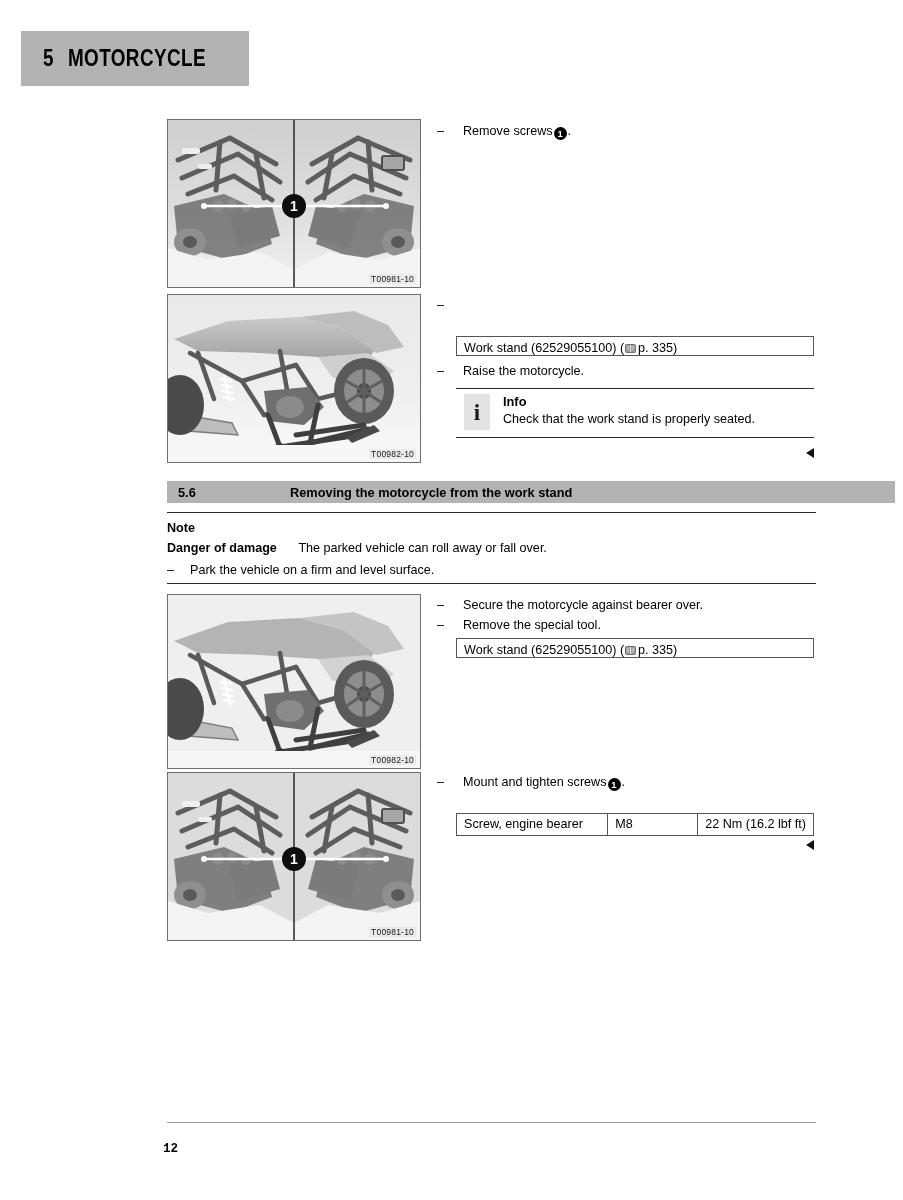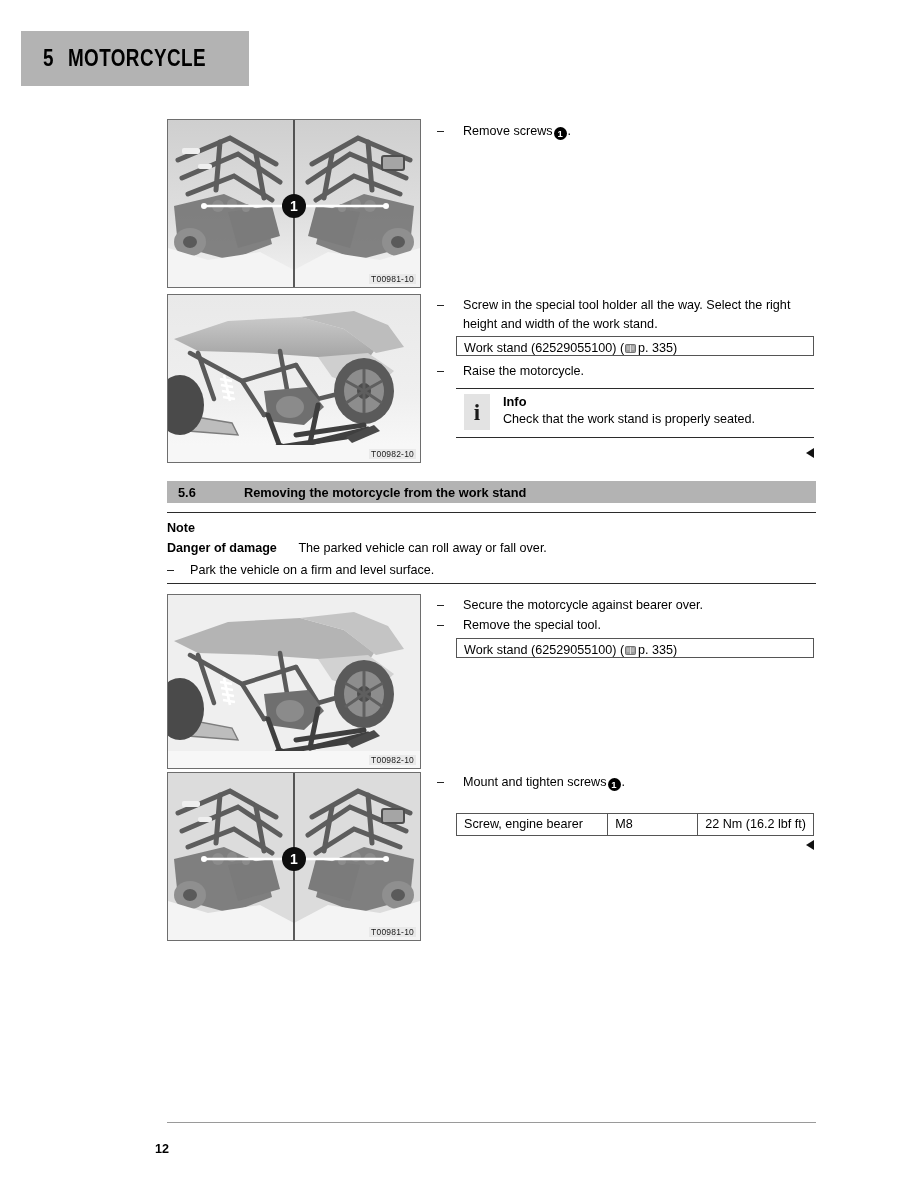--- a/index.html
+++ b/index.html
@@ -373,21 +373,20 @@
   <div class="instr" style="left:433px; top:122px; width:385px;">
     <div class="step">
       <span class="dash">–</span>
       <span>Remove screws</span><span class="callout">1</span><span>.</span>
     </div>
   </div>
 
   <div class="instr" style="left:433px; top:296px; width:385px;">
     <div class="step">
       <span class="dash">–</span>
-      <span>Screw in the special tool holder all the way. Select the right height and width of the work stand.</span>
     </div>
   </div>
 
   <div class="specbox" style="position:absolute; left:456px; top:336px; width:358px; height:20px;">
     <span>Work stand (62529055100) (</span><span class="book-icon"><svg viewBox="0 0 11 9" aria-hidden="true">
           <rect x="0.5" y="0.5" width="10" height="8" rx="1" fill="#9d9d9d" stroke="#5a5a5a" stroke-width="0.8"></rect>
           <line x1="5.5" y1="1" x2="5.5" y2="8" stroke="#e8e8e8" stroke-width="0.9"></line>
           <line x1="1.7" y1="3" x2="4.4" y2="3" stroke="#e8e8e8" stroke-width="0.7"></line>
           <line x1="1.7" y1="5" x2="4.4" y2="5" stroke="#e8e8e8" stroke-width="0.7"></line>
           <line x1="6.7" y1="3" x2="9.3" y2="3" stroke="#e8e8e8" stroke-width="0.7"></line>
@@ -406,21 +405,21 @@
   <div class="info-wrap" style="left:464px; top:394px; width:350px; height:42px;">
     <div class="info-icon">
       <span class="info-i">i</span>
     </div>
     <div class="info-title">Info</div>
     <div class="info-text">Check that the work stand is properly seated.</div>
   </div>
   <hr class="rule" style="left:456px; top:437px; width:358px;">
   <div class="endmark" style="left:806px; top:448px;"></div>
 
-  <div class="section-bar" style="left:167px; top:481px; width:649px; height:22px;">
+  <div class="section-bar" style="left:167px; top:481px; width:728px; height:22px;gap:46px;">
     <span class="section-num">5.6</span>
     <span>Removing the motorcycle from the work stand</span>
   </div>
 
   <hr class="rule" style="left:167px; top:512px; width:649px;">
   <div class="note-head" style="left:167px; top:521px;">Note</div>
   <div class="note-line" style="left:167px; top:541px;">
     <b>Danger of damage</b>
     <span style="margin-left:18px;">The parked vehicle can roll away or fall over.</span>
   </div>
@@ -576,15 +575,15 @@
       <td style="width:140px;">Screw, engine bearer</td>
       <td style="width:88px;margin-left:36px;">M8</td>
       <td>22 Nm (16.2 lbf ft)</td>
     </tr>
   </tbody>
     </table>
 
   <div class="endmark" style="left:806px; top:840px;"></div>
 
   <div class="footer-rule" style="left:167px; top:1122px; width:649px;"></div>
-  <div class="page-no" style="left:155px; top:1142px;">12</div>
+  <div class="page-no" style="left:163px; top:1142px;font-family:Liberation Mono, monospace;">12</div>
 
 </div>
 
 </body></html>

